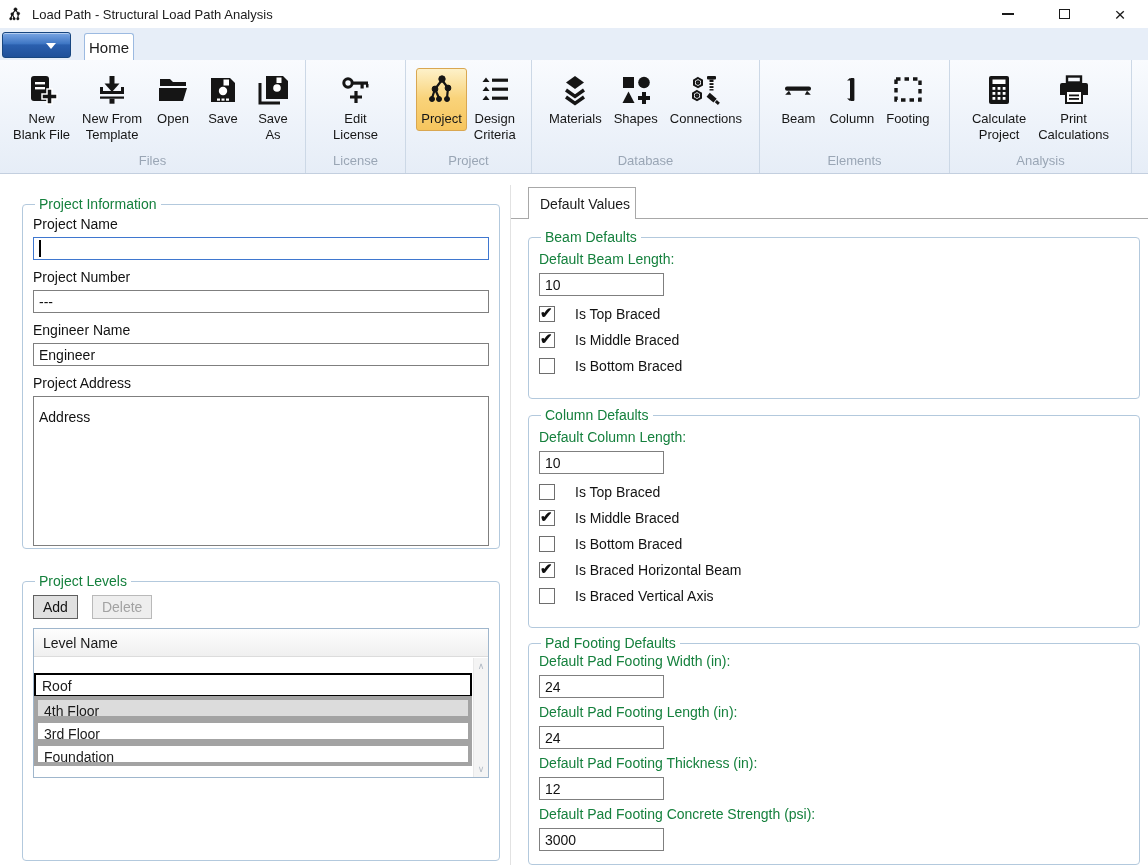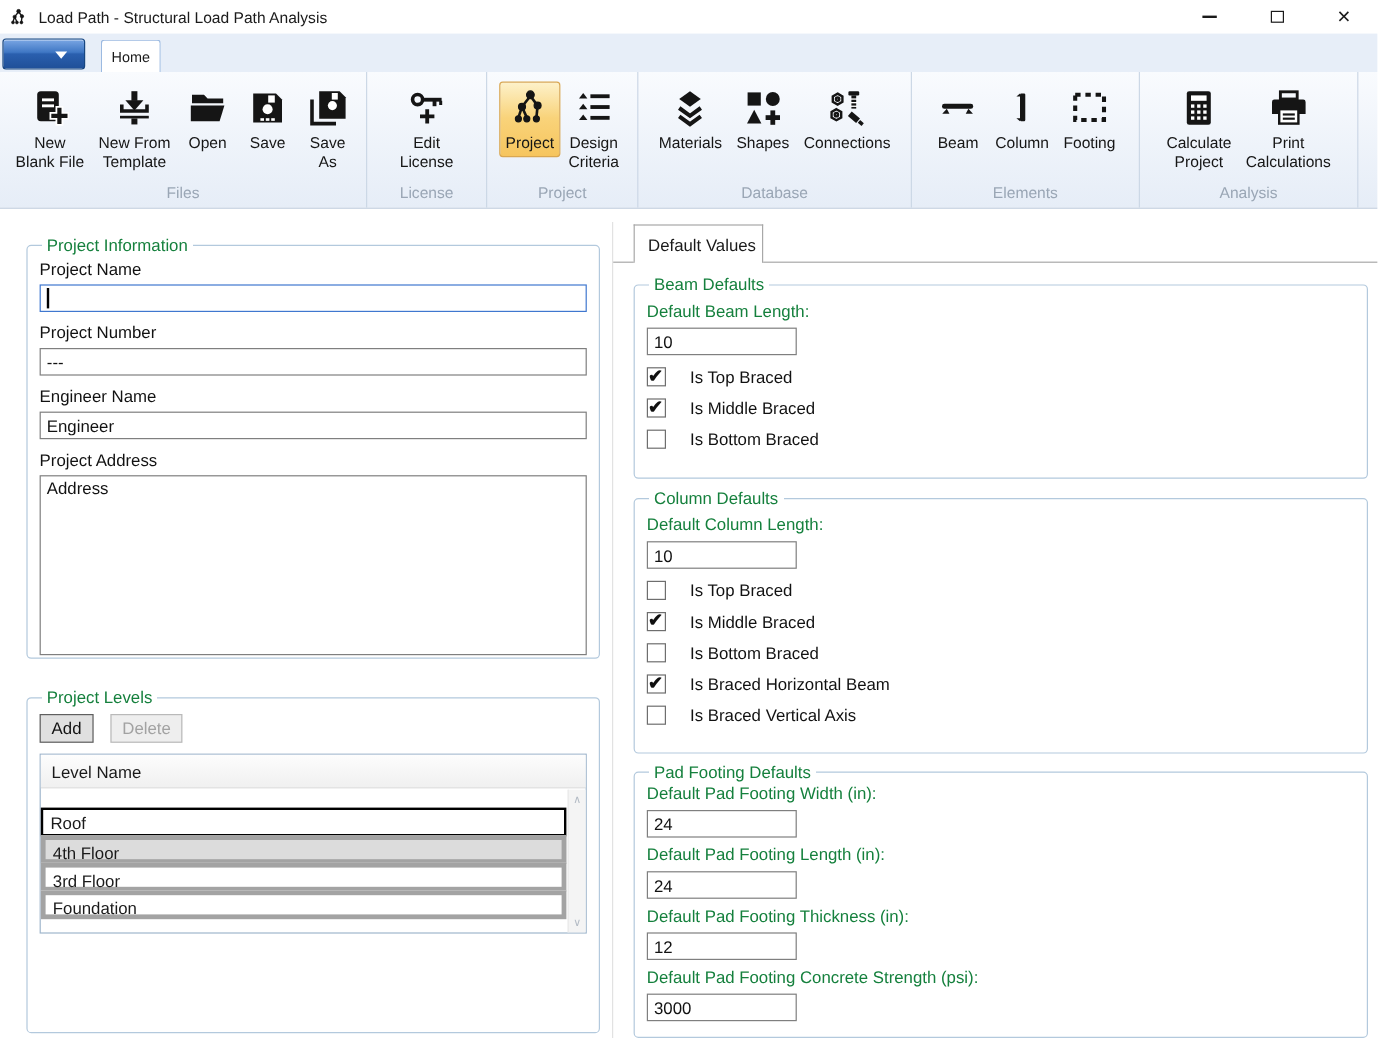--- a/index.html
+++ b/index.html
@@ -18,21 +18,21 @@
 
   
   .tabrow { position:absolute; left:0; top:28px; right:0; height:32px; background:#e7eef8; }
   .file-btn { position:absolute; left:2px; top:4px; width:69px; height:26px; border-radius:3px;
     background:linear-gradient(#7aa6e4 0%, #3f77c4 44%, #2a5fae 50%, #1f5099 100%);
     border:1px solid #174680; box-shadow:inset 0 1px 0 rgba(255,255,255,.45); }
   .file-caret { position:absolute; right:14px; top:10px; width:0; height:0;
     border-left:5px solid transparent; border-right:5px solid transparent; border-top:6px solid #fff; }
   .home-tab { position:absolute; left:84px; top:5px; width:50px; height:28px; background:#fff;
     border:1px solid #9cbae1; border-bottom:none; border-radius:3px 3px 0 0;
-    display:flex; align-items:center; justify-content:center; font-size:12px; }
+    display:flex; align-items:center; justify-content:center; font-size:15px; }
 
   
   .ribbon { position:absolute; left:0; top:60px; right:0; height:114px;
     background:linear-gradient(#f9fbfe, #eef3fa 55%, #e6edf7); border-bottom:1px solid #c3cfdf;
     display:flex; align-items:stretch; }
   .rgroup { display:flex; flex-direction:column; border-right:1px solid #ccd8e6; padding:2px 2px 0; }
   .rgroup-buttons { flex:1; display:flex; align-items:flex-start; justify-content:center; gap:2px; padding-top:6px; }
   .rgroup-label { height:21px; text-align:center; font-size:13px; color:#9aa6b5; line-height:17px; }
   .rbtn { display:flex; flex-direction:column; align-items:center; padding:4px 4px 3px; min-width:48px;
     border:1px solid transparent; border-radius:3px; cursor:default; }
@@ -46,21 +46,21 @@
   .content { position:absolute; left:0; top:175px; right:0; bottom:0; background:#fff; }
   .vdiv { position:absolute; left:510px; top:10px; bottom:0; width:1px; background:#e2e2e2; }
 
   fieldset.grp { position:absolute; border:1px solid #b3c9dd; border-radius:4px; padding:0 10px 0 10px; min-width:0; background:#fff; }
   fieldset.grp legend { font-size:14px; padding:0 4px; margin-left:2px; color:#15803d; }
 
   .flabel { font-size:14px; margin-top:9px; color:#121212; }
   input.txt, textarea.txt { width:100%; border:1px solid #7f7f7f; font-size:14px; padding:0 5px;
     font-family:inherit; background:#fff; color:#121212; display:block; }
   input.txt { height:23px; margin-top:5px; }
-  textarea.txt { height:150px; margin-top:5px; resize:none; padding-top:2px; }
+  textarea.txt { height:150px; margin-top:5px; resize:none; padding-top:12px; }
   .focus-wrap { position:relative; margin-top:5px; }
   .focus-wrap input.txt { margin-top:0; border:1px solid #3f77cf; }
   .caret { position:absolute; left:6px; top:3px; width:2px; height:17px; background:#000; }
 
   
   #projinfo { left:22px; top:21px; width:478px; height:353px; }
   #projlevels { left:22px; top:398px; width:478px; height:288px; }
   .btnrow { margin-top:6px; display:flex; gap:14px; }
   button.wbtn { height:24px; min-width:38px; font-size:14px; font-family:inherit; padding:0 9px;
     background:#e0e0e0; border:1.5px solid #5f5f5f; color:#121212; }

